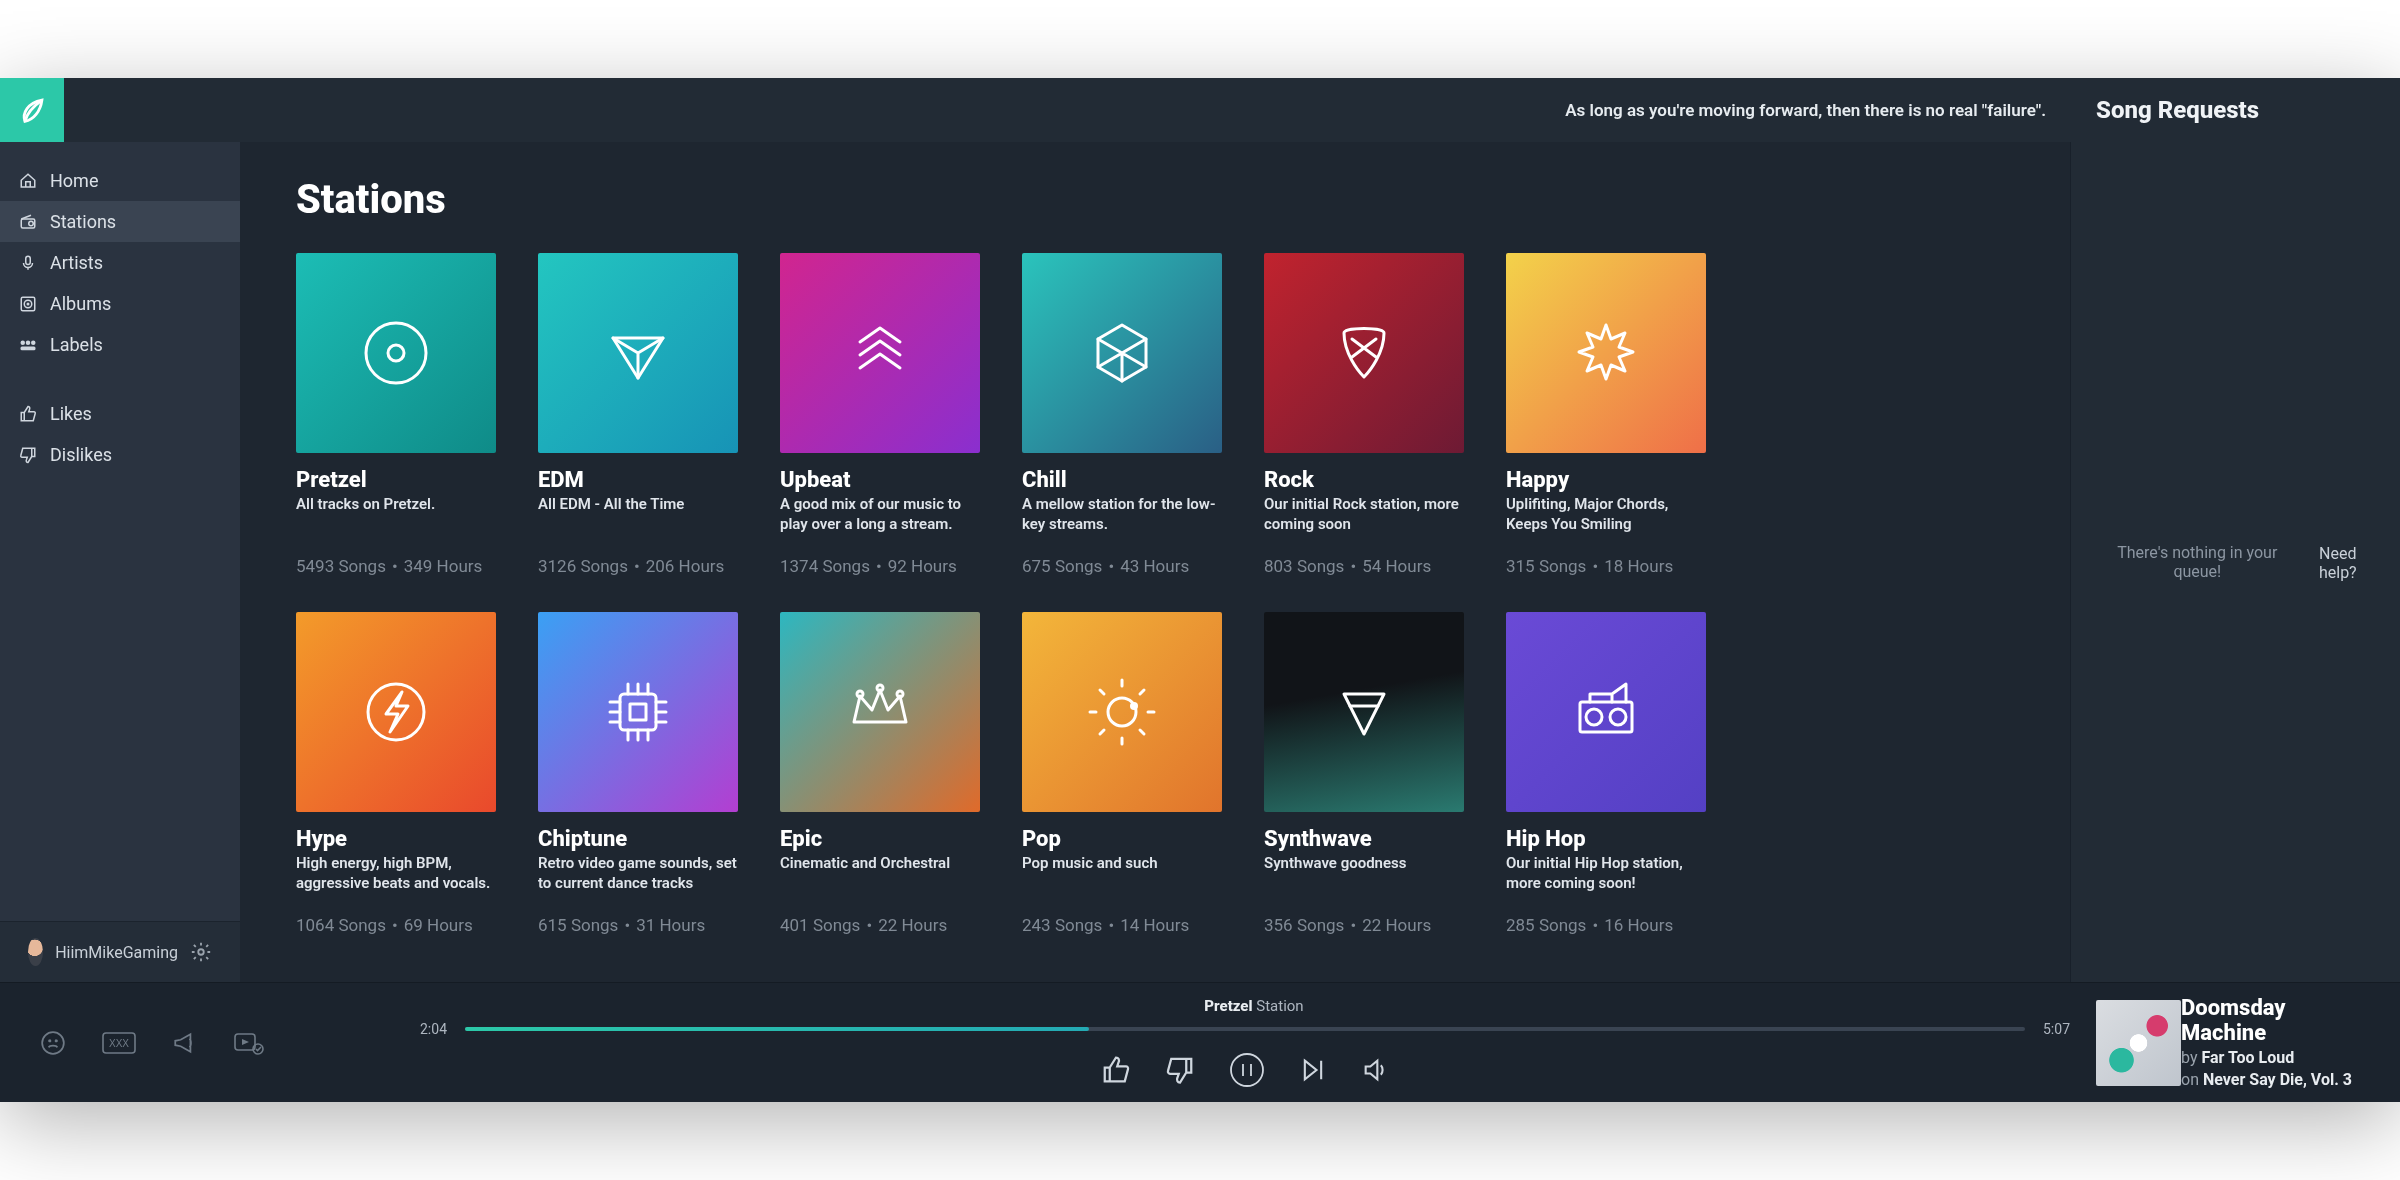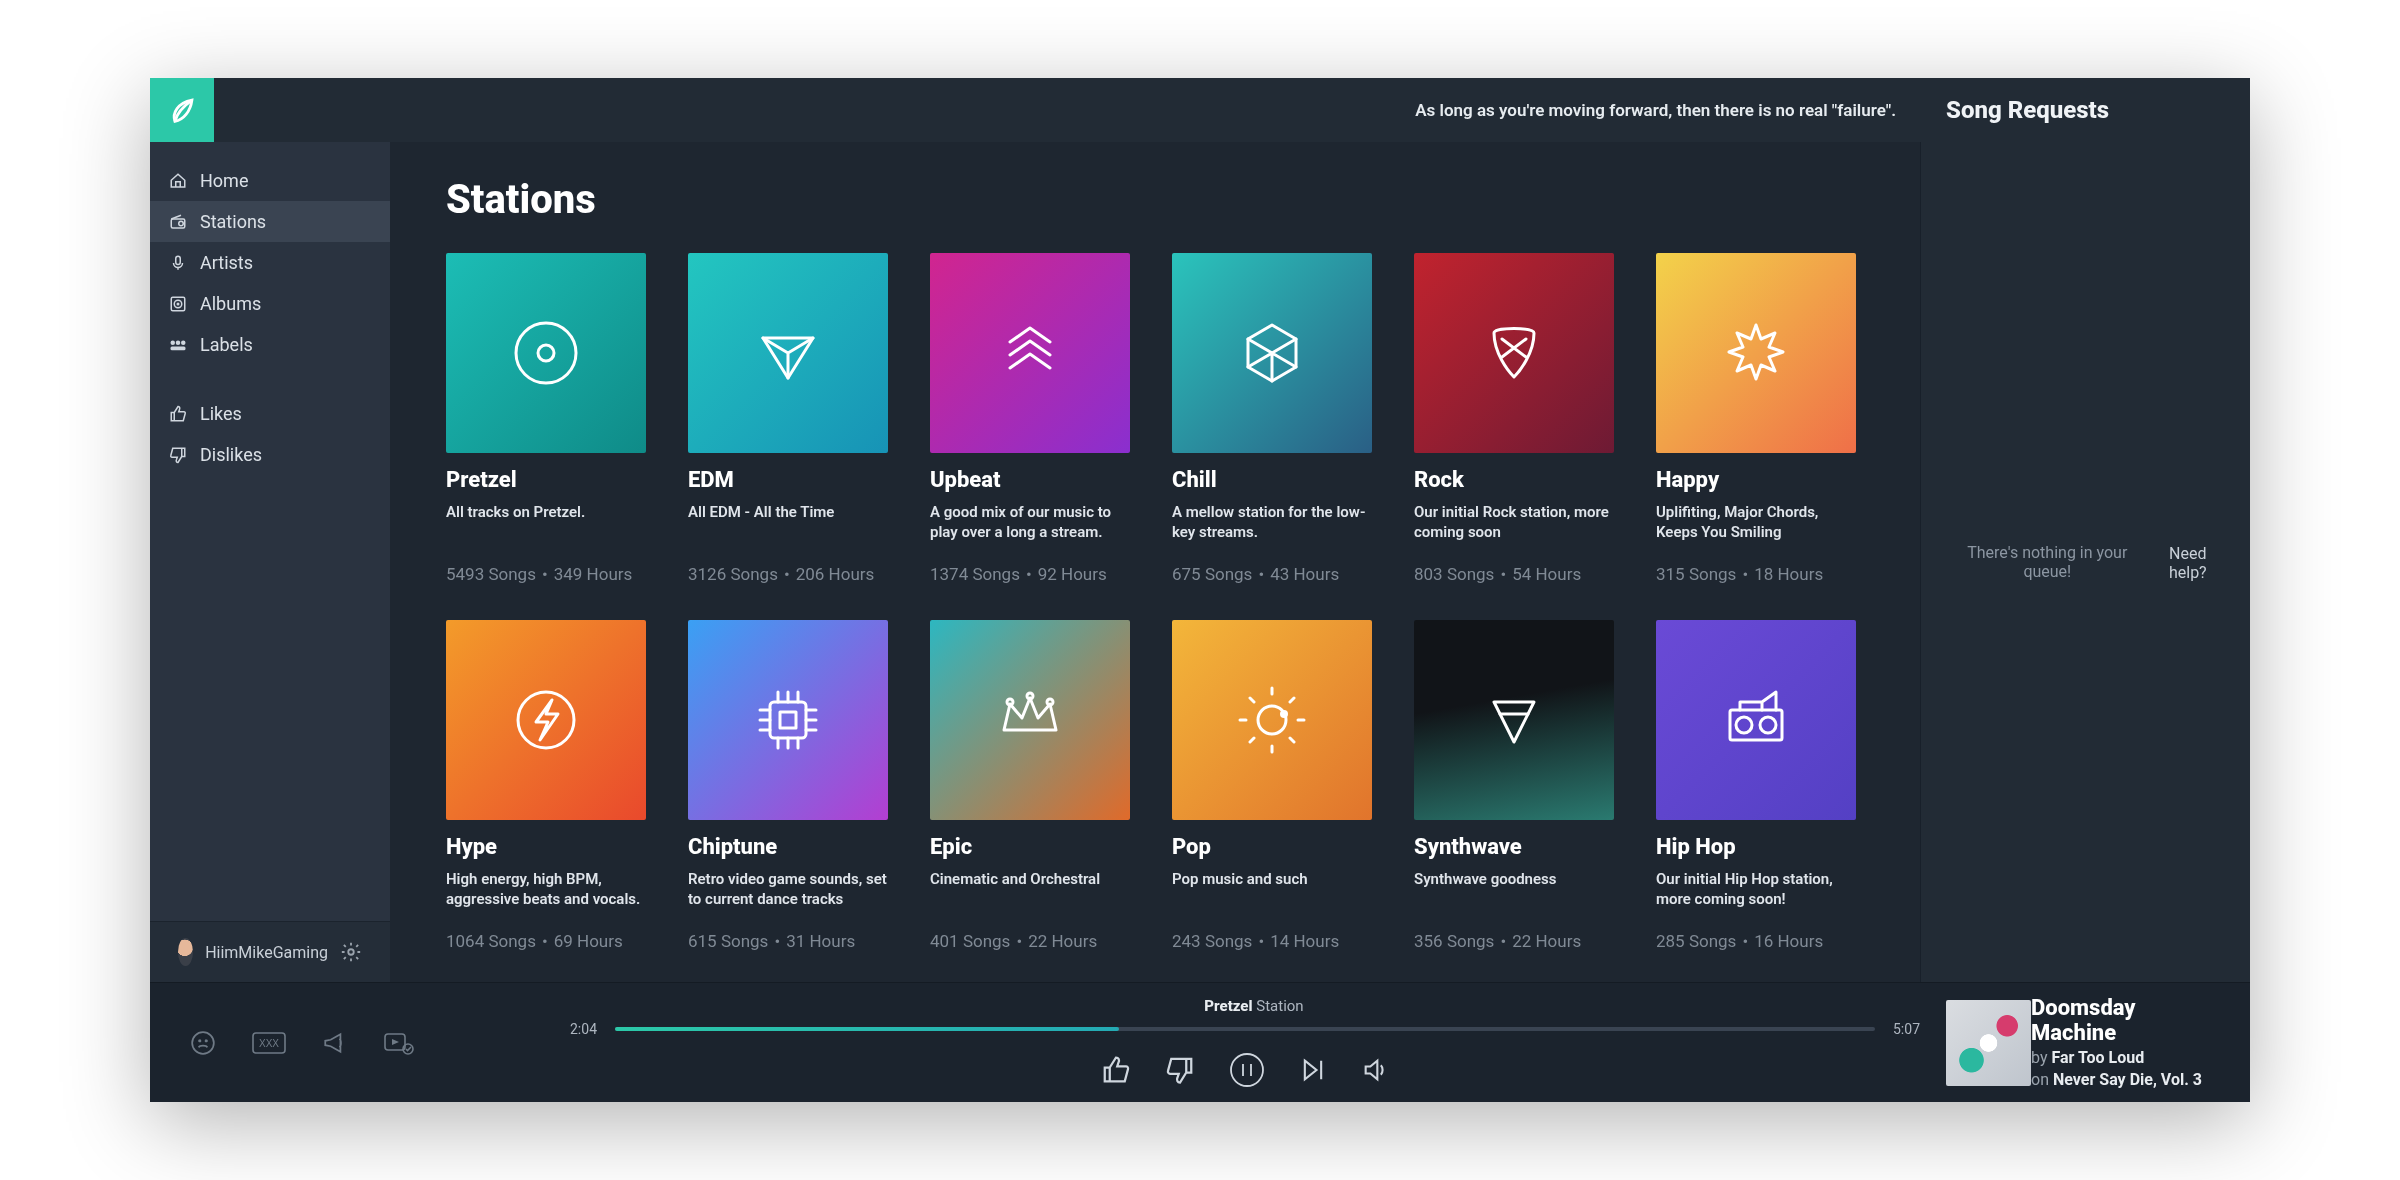--- a/index.html
+++ b/index.html
@@ -6,21 +6,21 @@
   body {
     background: #fff;
     font-family: -apple-system, "Segoe UI", Roboto, Arial, sans-serif;
     display: flex;
     align-items: center;
     justify-content: center;
     width: 2400px;
     height: 1180px;
   }
   .app {
-    width: 2100px;
+    width: 2400px;
     height: 1024px;
     box-shadow: 0 20px 80px rgba(0,0,0,0.3);
     background: #0ea5e9;
     display: grid;
     grid-template-rows: 64px 1fr 120px;
     grid-template-columns: 240px 1fr 330px;
     color: #c9d0d8;
     overflow: hidden;
   }
 
@@ -123,21 +123,21 @@
     margin-top: 14px;
     font-size: 22px;
     font-weight: 800;
     color: #fff;
   }
   .station .desc {
     font-size: 15px;
     line-height: 1.35;
     font-weight: 600;
     color: #e0e5eb;
-    margin-top: 10px;
+    margin-top: 2px;
     min-height: 42px;
   }
   .station .meta {
     margin-top: 20px;
     font-size: 17px;
     color: #808a95;
   }
   .meta .dot { padding: 0 6px; }
 
   

